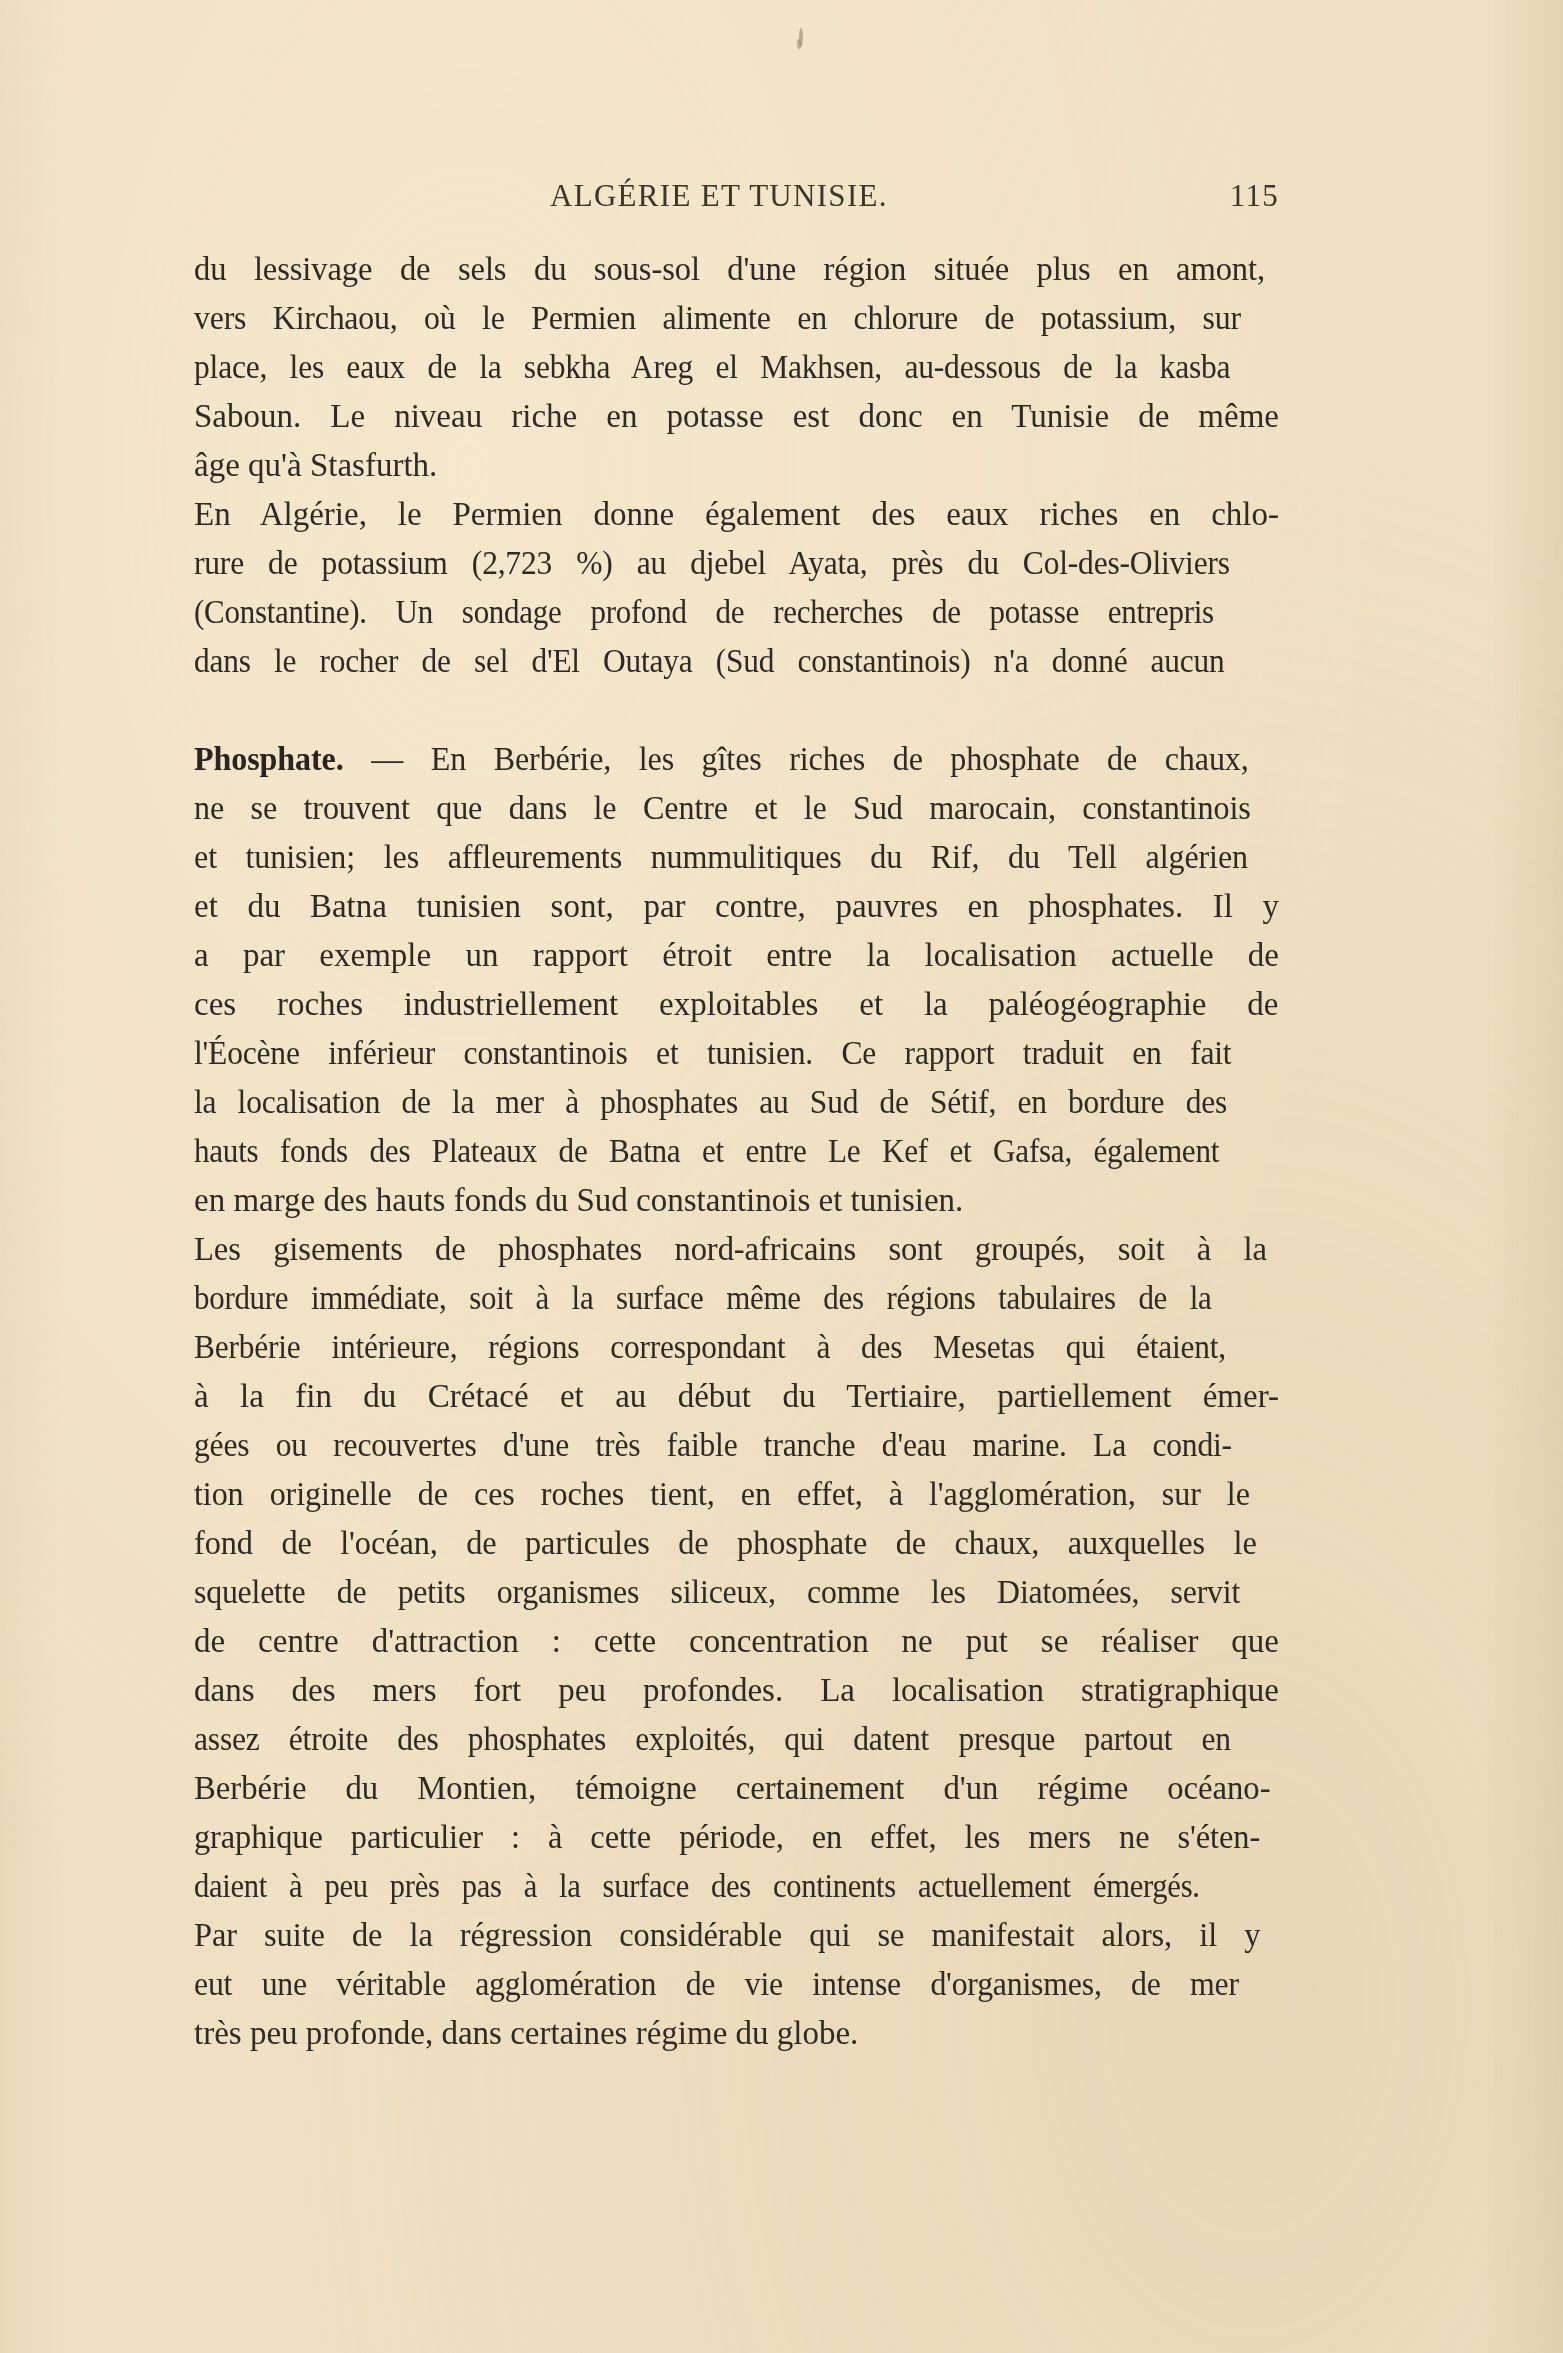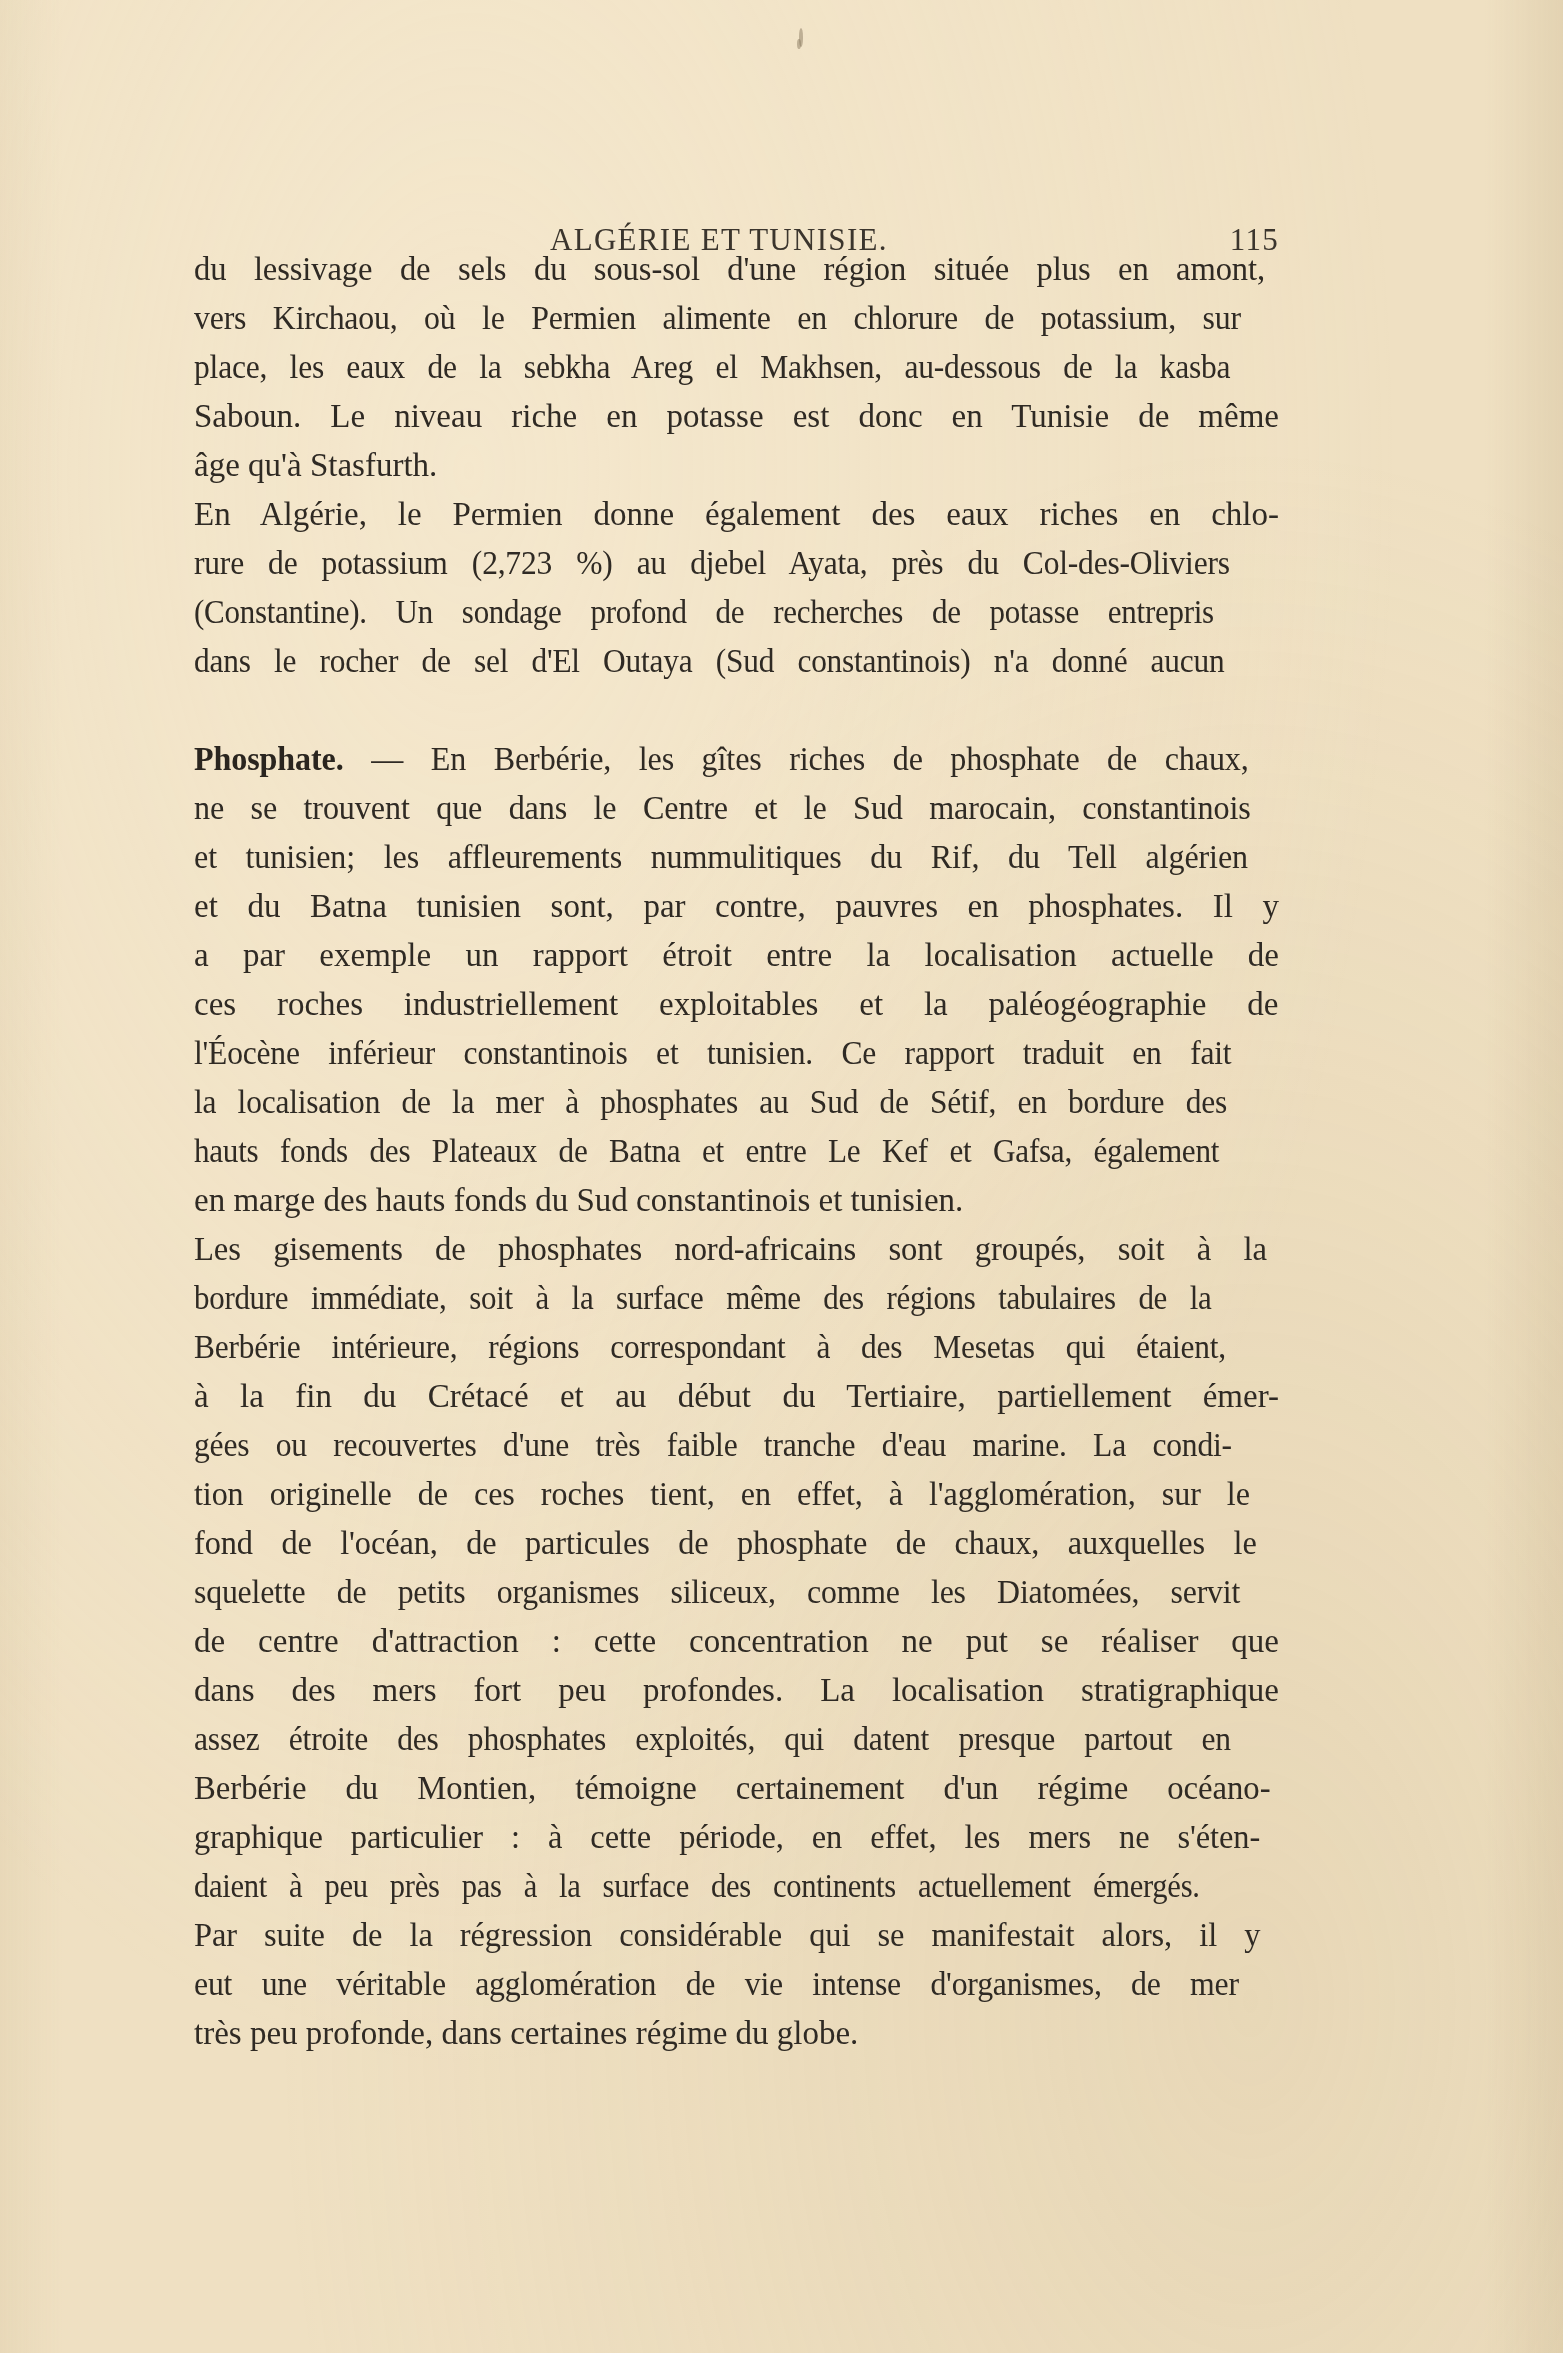--- a/index.html
+++ b/index.html
@@ -29,21 +29,20 @@
     .running-head {
       position: absolute;
       top: 178px;
       left: 194px;
       width: 1085px;
       height: 44px;
       font-family: "Liberation Serif", "DejaVu Serif", serif;
       font-size: 31px;
       letter-spacing: 1.3px;
       color: #3b352d;
-      margin-top: 44px;
     }
     .running-head .title {
       position: absolute;
       left: 356px;
       top: 0;
     }
     .running-head .folio {
       position: absolute;
       right: 0;
       top: 0;

